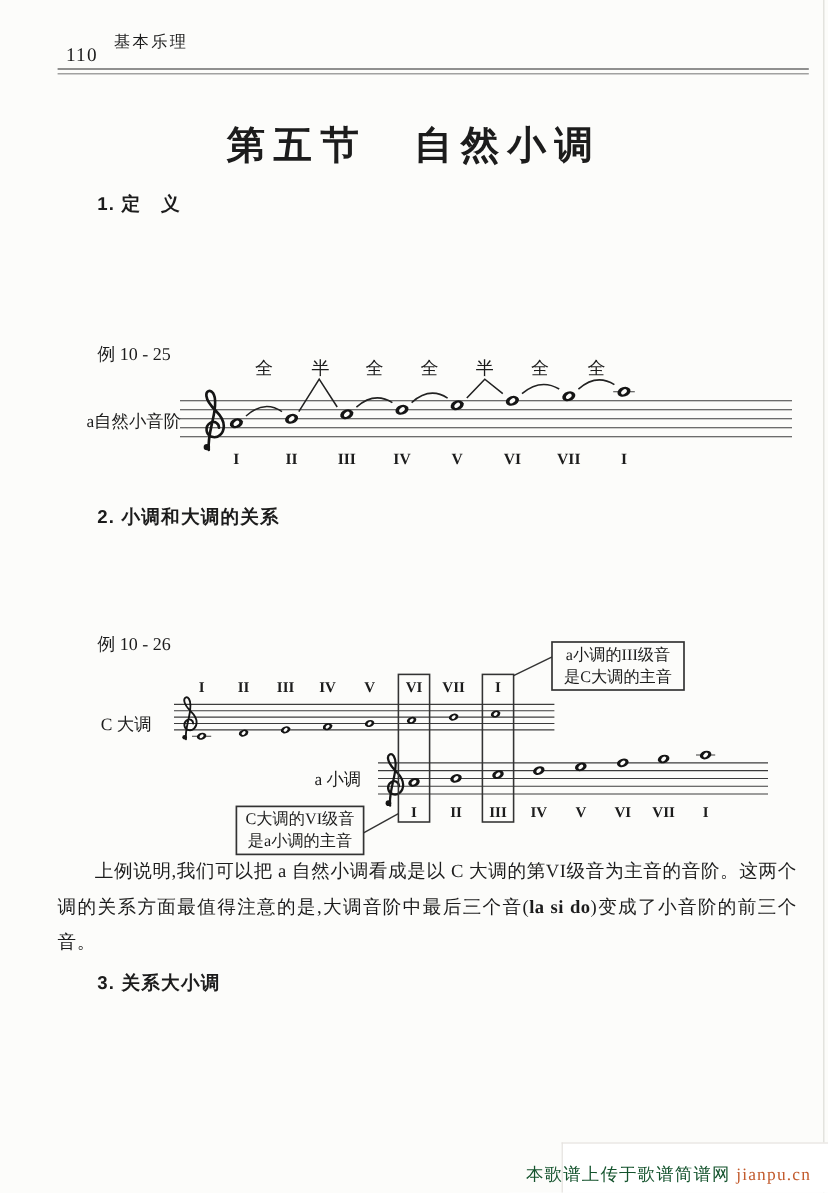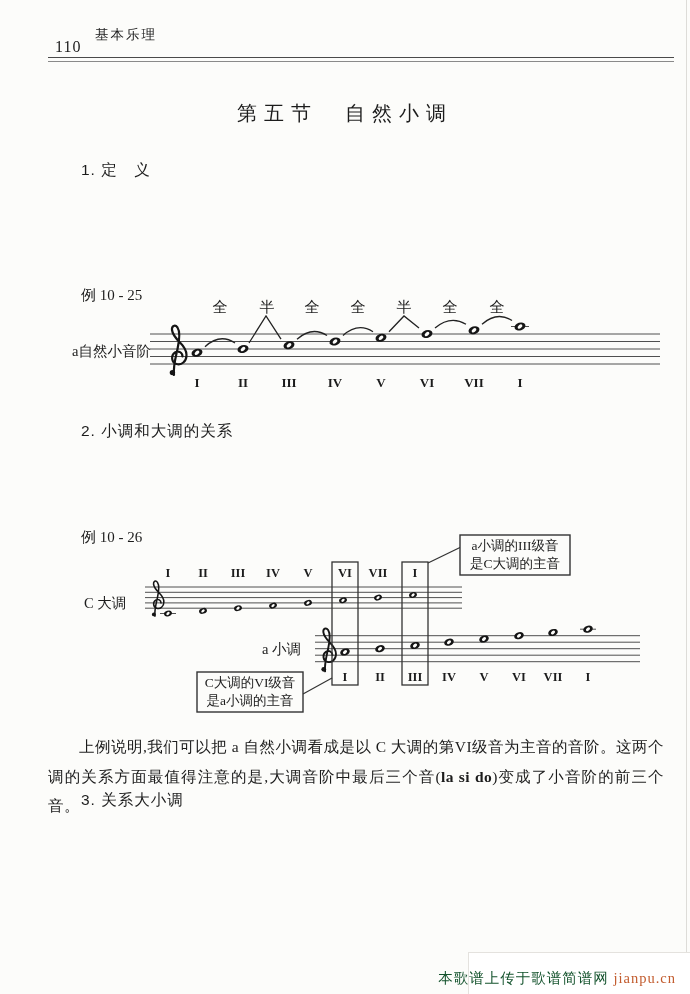--- a/index.html
+++ b/index.html
@@ -6,23 +6,23 @@
   .page{position:relative;width:690px;height:994px;margin:0 auto;background:#fcfcfa;
         font-family:"Liberation Serif",serif;color:#1c1c1c;overflow:hidden;}
   
   .pagenum{position:absolute;left:55px;top:38px;font-size:16px;letter-spacing:1px;}
   .runtitle{position:absolute;left:95px;top:26px;font-size:13.5px;font-weight:400;letter-spacing:2px;}
   .rule1{position:absolute;left:48px;top:57px;width:626px;height:0;border-top:1px solid #4a4a4a;}
   .rule2{position:absolute;left:48px;top:61px;width:626px;height:0;border-top:1px solid #8a8a8a;}
   .edge{position:absolute;left:686px;top:0;width:1px;height:994px;background:#dddcd8;}
   
   .title{position:absolute;left:0;top:100px;width:100%;text-align:center;
-         font-size:20px;font-weight:normal;letter-spacing:7px;}
+         font-size:32px;font-weight:bold;letter-spacing:7px;}
   .subhead{position:absolute;left:81px;font-family:"Liberation Sans",sans-serif;
-           font-weight:normal;font-size:15.5px;letter-spacing:1px;}
+           font-weight:bold;font-size:15.5px;letter-spacing:1px;}
   .para{position:absolute;left:48px;width:616px;font-size:15.5px;line-height:29.5px;
         text-align:justify;text-indent:2em;letter-spacing:0.4px;}
   .exlabel{position:absolute;left:81px;font-size:15px;margin-top:17px;}
   .emph{text-decoration:underline dotted #2a2a2a;text-decoration-thickness:2.5px;text-underline-offset:5px;}
   .bold{font-weight:bold;}
   
   .fig{position:absolute;}
   svg text{font-family:"Liberation Serif",serif;fill:#1c1c1c;}
   .staffln{stroke:#3c3c3c;stroke-width:0.9;}
   .slur{stroke:#222;stroke-width:1.3;fill:none;}
@@ -185,22 +185,22 @@
       <text class="ctext" x="445" y="22">a小调的III级音</text>
       <text class="ctext" x="445" y="40">是C大调的主音</text>
 
       <line class="conn" x1="233" y1="166" x2="262" y2="150"></line>
       <rect class="cbox" x="127" y="144" width="106" height="40"></rect>
       <text class="ctext" x="180" y="159">C大调的VI级音</text>
       <text class="ctext" x="180" y="177">是a小调的主音</text>
     </svg>
   </div>
 
-  <div class="para" style="top:732px"><span>上例说明,我们可以把 a 自然小调看成是以 C 大调的第VI级音为主音的音阶。这两个调的关系方面最值得注意的是,大调音阶中最后三个音(</span><span class="bold">la si do</span><span>)变成了小音阶的前三个音。</span></div>
-
-  <div class="subhead" style="top:790px">3. 关系大小调</div>
+  <div class="para" style="top:712px"><span>上例说明,我们可以把 a 自然小调看成是以 C 大调的第VI级音为主音的音阶。这两个调的关系方面最值得注意的是,大调音阶中最后三个音(</span><span class="bold">la si do</span><span>)变成了小音阶的前三个音。</span></div>
+
+  <div class="subhead" style="top:809px">3. 关系大小调</div>
 
   <div class="footbox"></div>
   <div class="footer">
     <span style="color:#14532d">本歌谱上传于歌谱简谱网 </span><a href="#" style="color:#c25b2d;text-decoration:none">jianpu.cn</a>
   </div>
 
 </div>
 
 </body></html>

